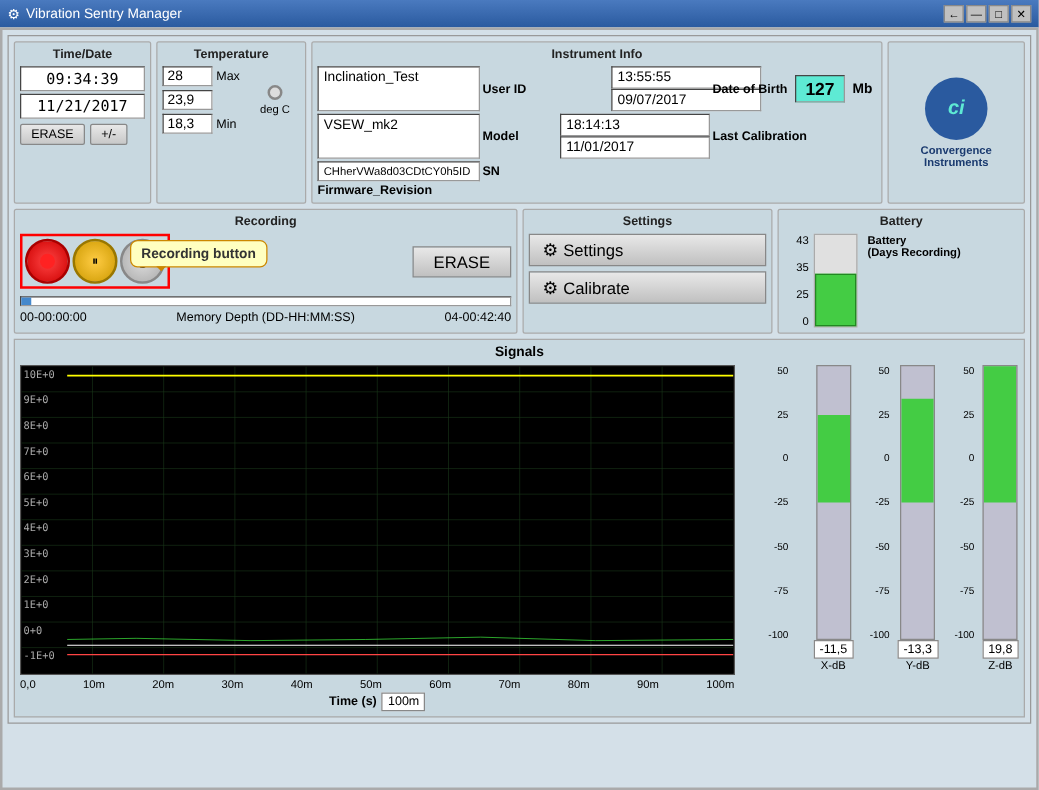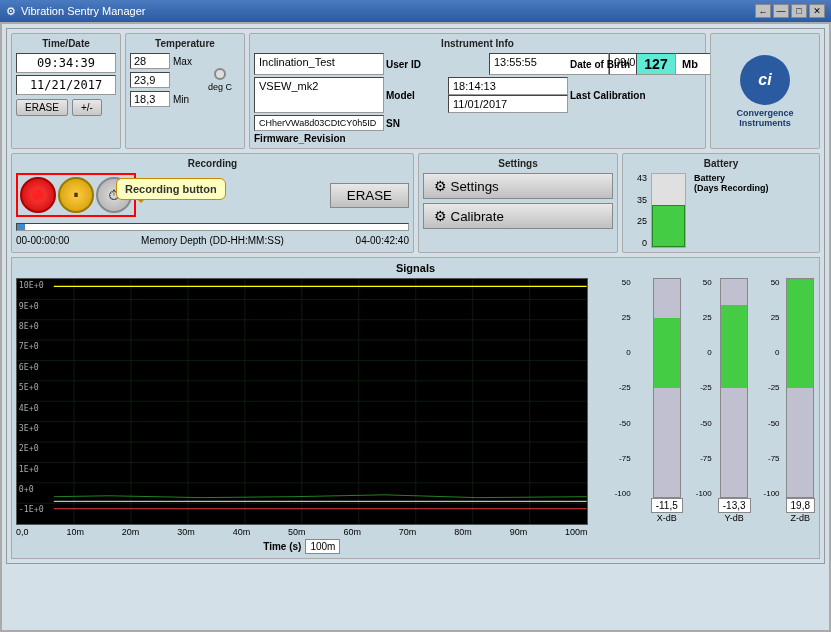--- a/index.html
+++ b/index.html
@@ -120,21 +120,21 @@
       text-align: center;
     }
     .logo-box {
       display: flex; flex-direction: column; align-items: center;
     }
     .logo-circle {
       width: 50px; height: 50px;
       border-radius: 50%;
       background: #2a5a9f;
       display: flex; align-items: center; justify-content: center;
-      color: #ffffff; font-size: 18px; font-weight: bold;
+      color: #5eead4; font-size: 18px; font-weight: bold;
       margin-bottom: 3px;
     }
     .logo-text { font-size: 9px; text-align: center; font-weight: bold; color: #1a3a6f; }
 
     .middle-row {
       display: flex; gap: 4px; margin-bottom: 4px;
     }
     .record-panel { width: 403px; }
     .settings-panel { width: 200px; }
     .battery-panel { flex: 1; }
@@ -254,21 +254,21 @@
     .tooltip-bubble {
       position: absolute;
       background: #ffffc0;
       border: 1px solid #cc8800;
       border-radius: 6px;
       padding: 4px 8px;
       font-size: 11px;
       font-weight: bold;
       color: #333;
       top: 5px;
-      left: 100px;
+      left: 88px;
       white-space: nowrap;
       z-index: 10;
     }
     .tooltip-bubble::after {
       content: '';
       position: absolute;
       bottom: -8px;
       left: 20px;
       border: 4px solid transparent;
       border-top-color: #cc8800;
@@ -335,21 +335,21 @@
             <span style="font-size:9px;">deg C</span>
           </div>
         </div>
       </div>
 
       <div class="panel instrument-panel">
         <div class="panel-title">Instrument Info</div>
         <div style="display:grid; grid-template-columns: 130px 60px 120px 1fr; gap:2px;">
           <div class="inst-name-cell">Inclination_Test</div>
           <span style="font-size:10px; font-weight:bold; display:flex; align-items:center;">User ID</span>
-          <div style="display:flex; flex-direction:row;padding-left:41px;">
+          <div style="display:flex; flex-direction:column;padding-left:41px;">
             <div class="inst-name-cell">13:55:55</div>
             <div class="inst-name-cell">09/07/2017</div>
           </div>
           <div style="display:flex; align-items:center; gap:6px;">
             <span style="font-size:10px; font-weight:bold; white-space:nowrap;">Date of Birth</span>
             <div class="mb-value">127</div>
             <span style="font-size:11px; font-weight:bold;">Mb</span>
           </div>
 
           <div class="inst-name-cell">VSEW_mk2</div>

